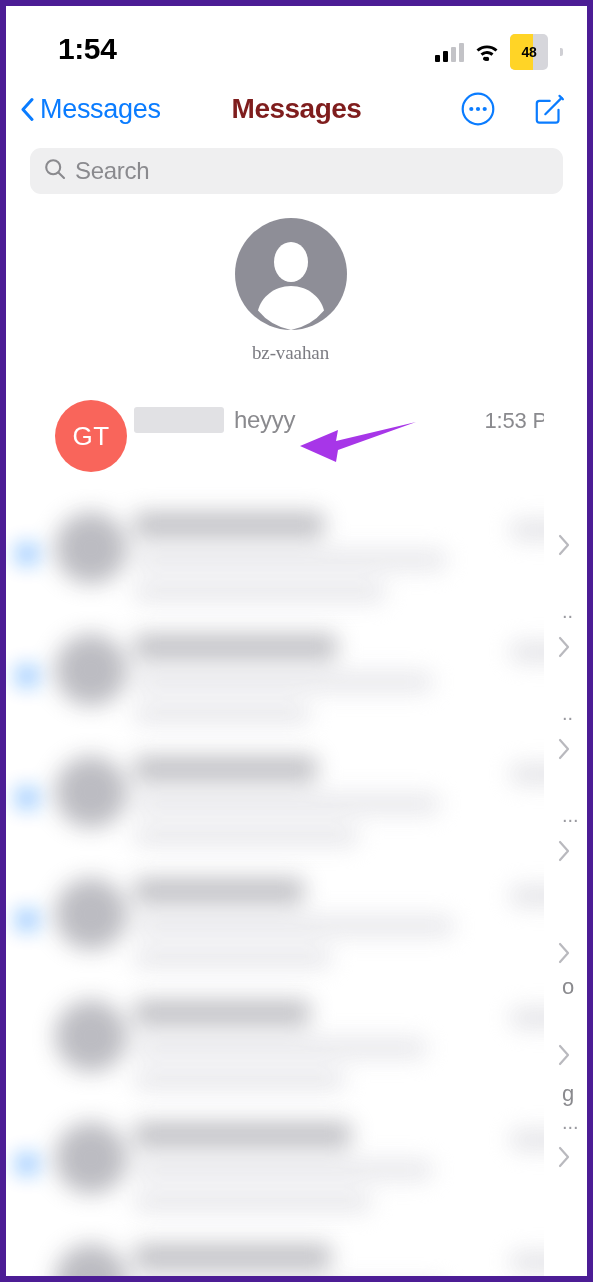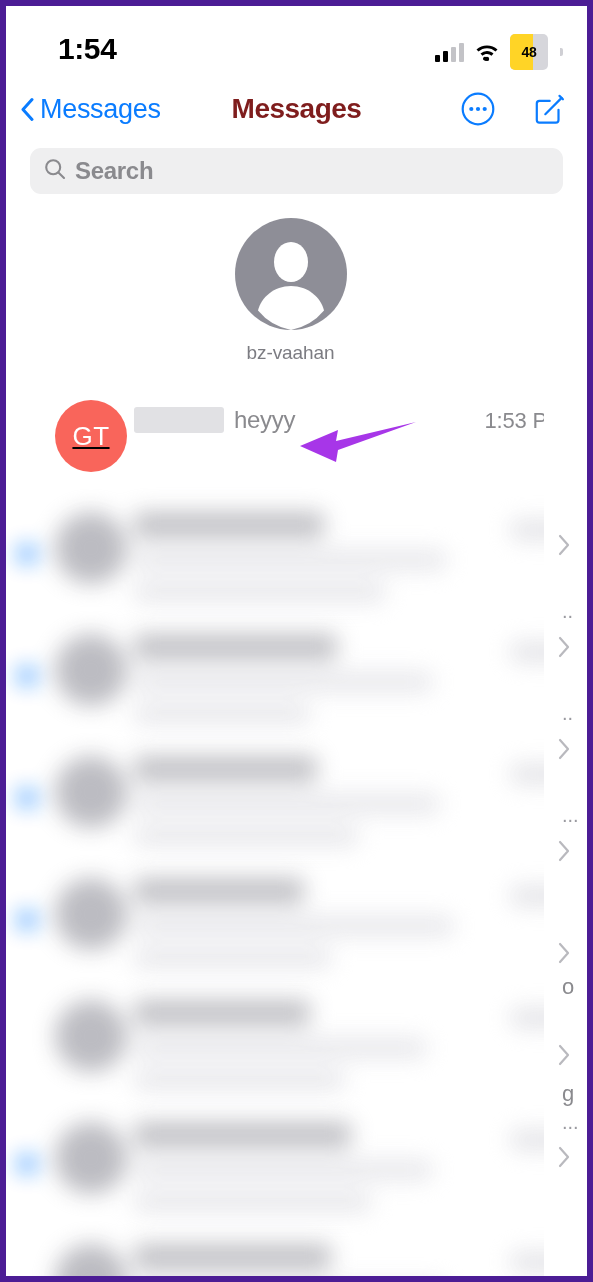--- a/index.html
+++ b/index.html
@@ -72,42 +72,41 @@
     position:absolute; right:20px; top:50%; transform:translateY(-50%);
     display:flex; align-items:center; gap:38px;
   }
   .icon-btn { cursor:pointer; display:flex; }
   
   .search-wrap { padding:8px 24px 0 24px; }
   .search {
     height:46px; background:#EFEFF0; border-radius:11px;
     display:flex; align-items:center; padding:0 14px; gap:9px;
     cursor:text;
-    font-weight:bold;
   }
   .search .ph { font-size:24px; color:#8A8A8E; letter-spacing:-0.3px; }
   
   .pinned-row {
     padding:24px 12px 6px 0;
-    display:flex; justify-content:center;
+    display:flex; justify-content:center;font-family:Liberation Serif, serif;
   }
   .pinned { display:flex; flex-direction:column; align-items:center; cursor:pointer; }
   .avatar-lg { width:112px;height:112px;border-radius:50%; }
   .pinned-name {
     margin-top:12px; font-size:19px; color:#7C7C82; letter-spacing:-0.1px;
   }
   
   .list { position:relative; margin-top:14px; }
   .conv {
     position:relative; display:flex; align-items:flex-start;
     padding:16px 0 16px 0; min-height:102px;
   }
   .conv .dot-col { width:42px; display:flex; justify-content:center; padding-top:34px; }
   .unread-dot { width:16px;height:16px;border-radius:50%;background:#007AFF; }
-  .conv .av-col { width:86px; display:flex; justify-content:center;text-decoration:underline; }
+  .conv .av-col { width:86px; display:flex; justify-content:center; }
   .avatar-sm {
     width:72px;height:72px;border-radius:50%;
     display:flex;align-items:center;justify-content:center;
     font-size:26px; color:#fff; font-weight:400; letter-spacing:0.5px;
     flex:none;
   }
   .conv .body { flex:1; padding-right:6px; min-width:0; }
   .conv-title {
     font-size:26px; font-weight:700; color:#000; letter-spacing:-0.4px;
     line-height:1.15;

